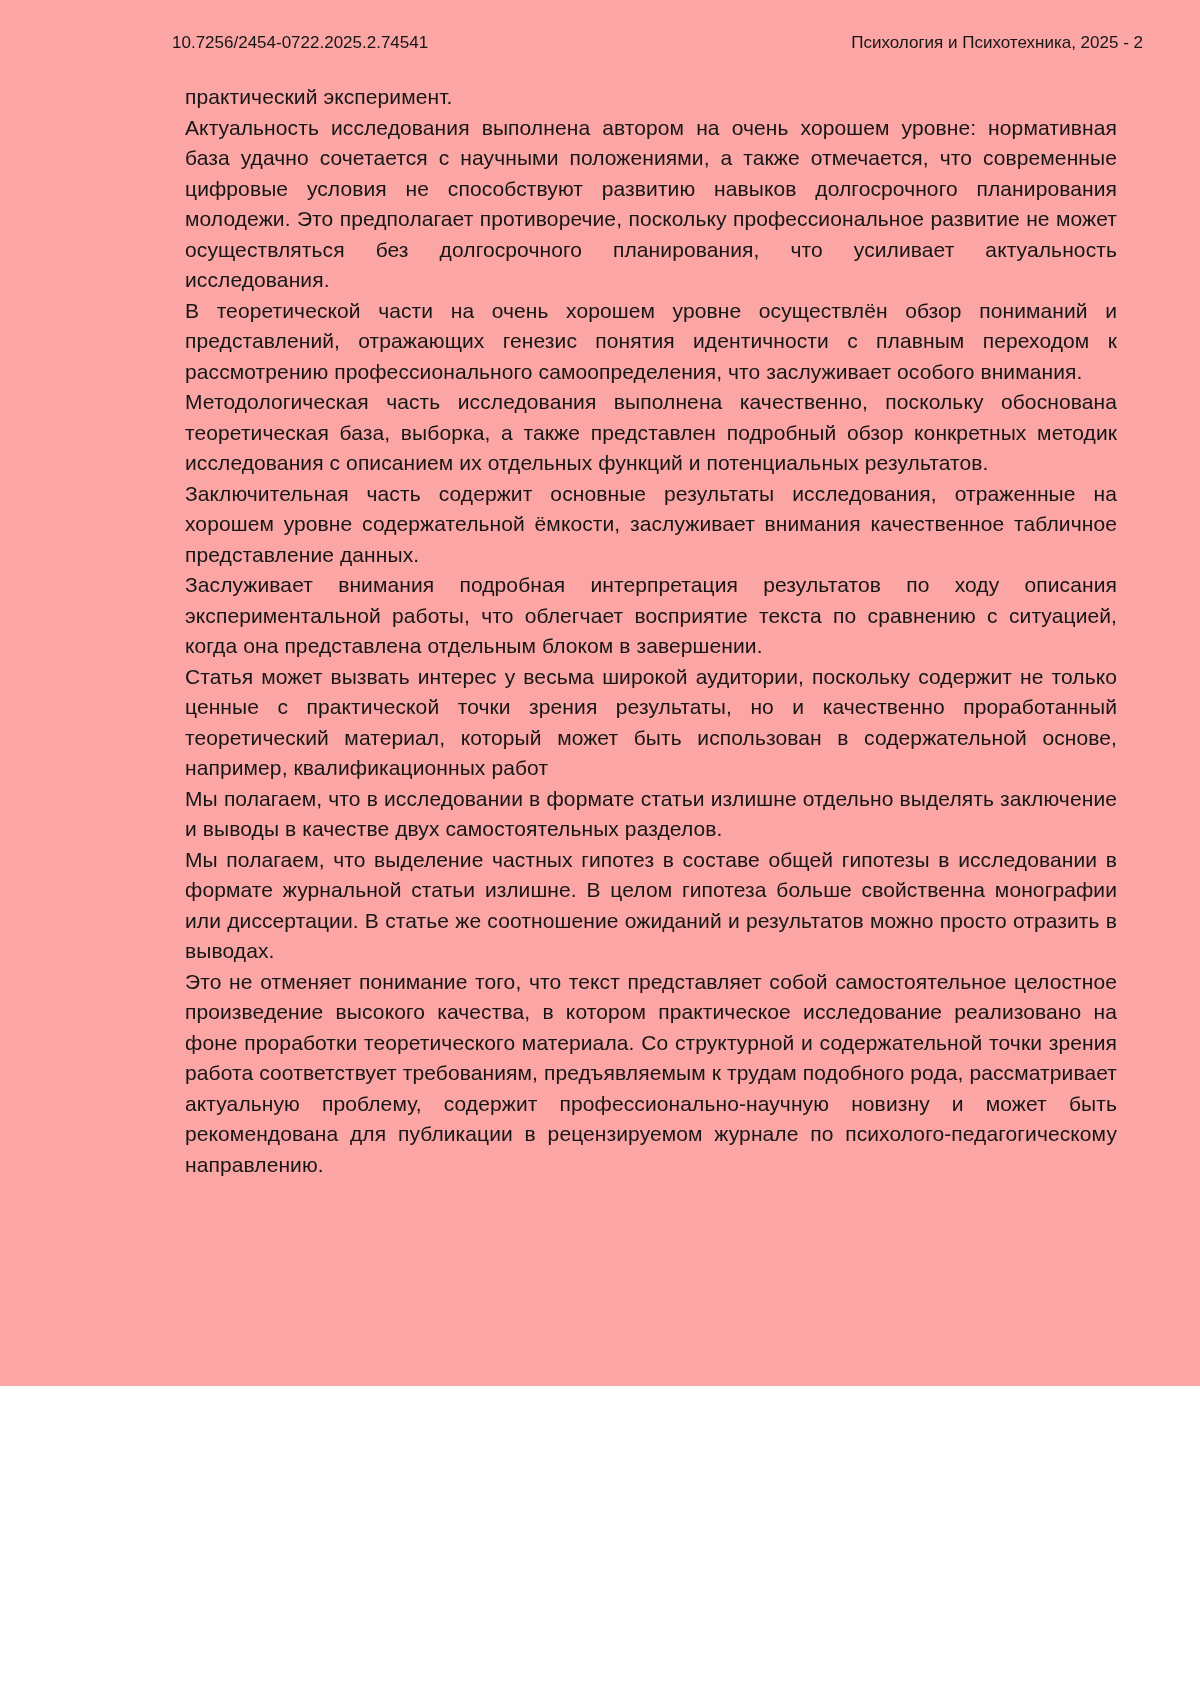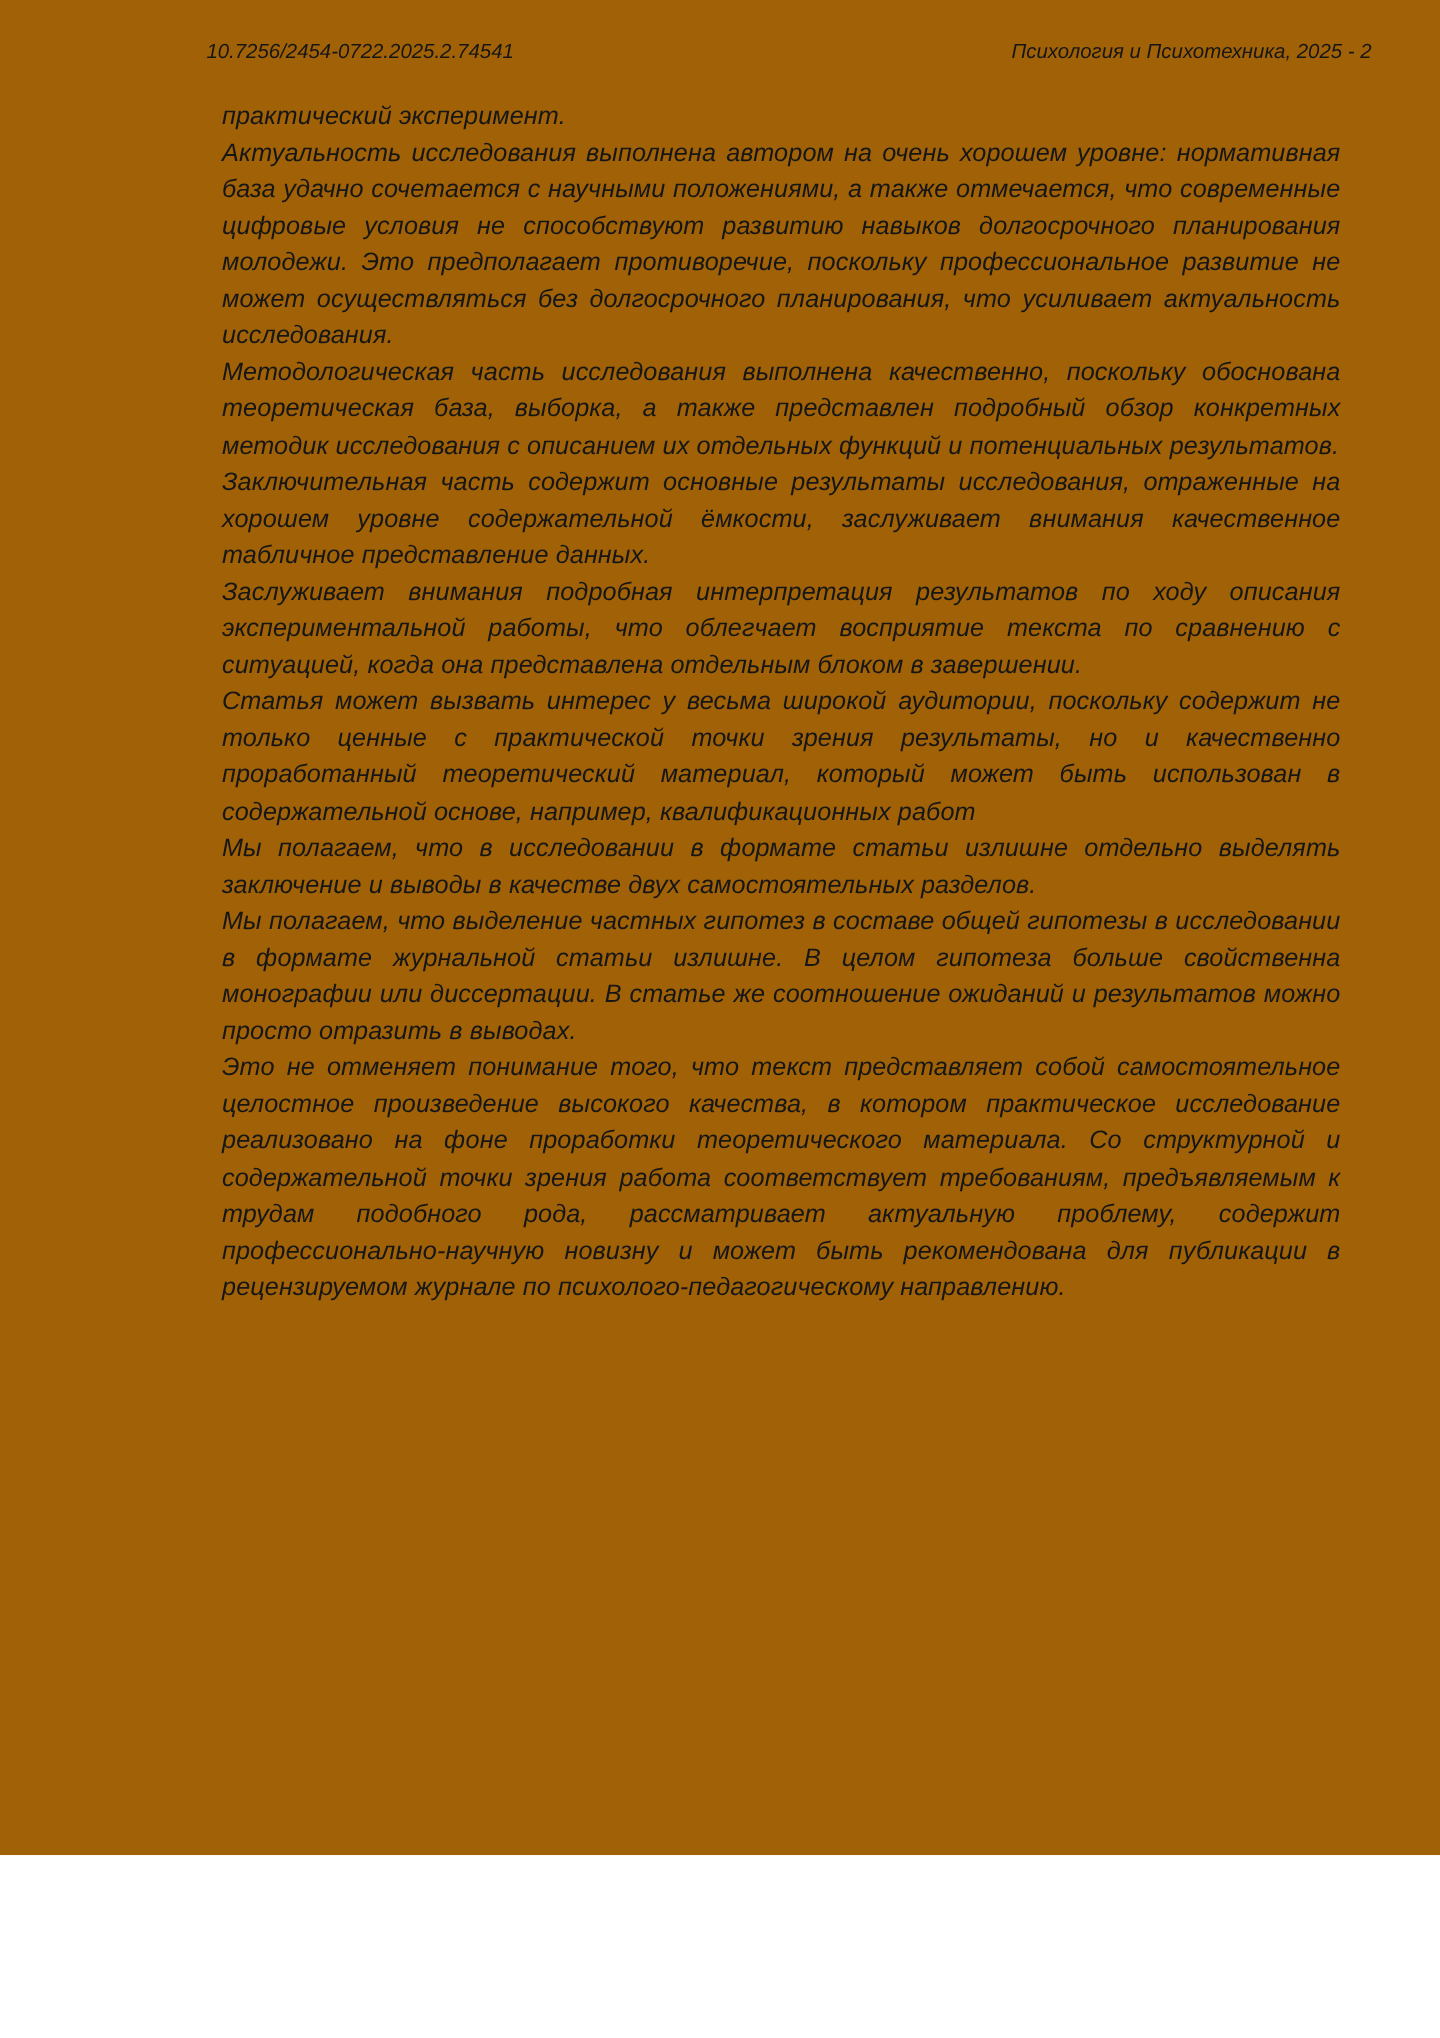--- a/index.html
+++ b/index.html
@@ -3,26 +3,25 @@
   <meta charset="utf-8">
   <style>
     html, body {
       margin: 0;
       padding: 0;
       background: #ffffff;
     }
     .page {
       position: relative;
       width: 1200px;
-      height: 1546px;
-      background: #a16207;
+      height: 1386px;
+      background: #fca5a5;
       font-family: "Liberation Sans", sans-serif;
       color: #161616;
       overflow: hidden;
-      font-style: italic;
     }
     .header {
       position: absolute;
       left: 172px;
       top: 33px;
       width: 971px;
       display: flex;
       justify-content: space-between;
       align-items: baseline;
       font-size: 17px;
@@ -58,20 +57,21 @@
 <div class="page">
 
   <div class="header">
     <span class="doi">10.7256/2454-0722.2025.2.74541</span>
     <span class="journal">Психология и Психотехника, 2025 - 2</span>
   </div>
 
   <div class="body-text">
     <p>практический эксперимент.</p>
     <p>Актуальность исследования выполнена автором на очень хорошем уровне: нормативная база удачно сочетается с научными положениями, а также отмечается, что современные цифровые условия не способствуют развитию навыков долгосрочного планирования молодежи. Это предполагает противоречие, поскольку профессиональное развитие не может осуществляться без долгосрочного планирования, что усиливает актуальность исследования.</p>
+    <p>В теоретической части на очень хорошем уровне осуществлён обзор пониманий и представлений, отражающих генезис понятия идентичности с плавным переходом к рассмотрению профессионального самоопределения, что заслуживает особого внимания.</p>
     <p>Методологическая часть исследования выполнена качественно, поскольку обоснована теоретическая база, выборка, а также представлен подробный обзор конкретных методик исследования с описанием их отдельных функций и потенциальных результатов.</p>
     <p>Заключительная часть содержит основные результаты исследования, отраженные на хорошем уровне содержательной ёмкости, заслуживает внимания качественное табличное представление данных.</p>
     <p>Заслуживает внимания подробная интерпретация результатов по ходу описания экспериментальной работы, что облегчает восприятие текста по сравнению с ситуацией, когда она представлена отдельным блоком в завершении.</p>
     <p>Статья может вызвать интерес у весьма широкой аудитории, поскольку содержит не только ценные с практической точки зрения результаты, но и качественно проработанный теоретический материал, который может быть использован в содержательной основе, например, квалификационных работ</p>
     <p>Мы полагаем, что в исследовании в формате статьи излишне отдельно выделять заключение и выводы в качестве двух самостоятельных разделов.</p>
     <p>Мы полагаем, что выделение частных гипотез в составе общей гипотезы в исследовании в формате журнальной статьи излишне. В целом гипотеза больше свойственна монографии или диссертации. В статье же соотношение ожиданий и результатов можно просто отразить в выводах.</p>
     <p>Это не отменяет понимание того, что текст представляет собой самостоятельное целостное произведение высокого качества, в котором практическое исследование реализовано на фоне проработки теоретического материала. Со структурной и содержательной точки зрения работа соответствует требованиям, предъявляемым к трудам подобного рода, рассматривает актуальную проблему, содержит профессионально-научную новизну и может быть рекомендована для публикации в рецензируемом журнале по психолого-педагогическому направлению.</p>
   </div>
 
   <div class="footer">

